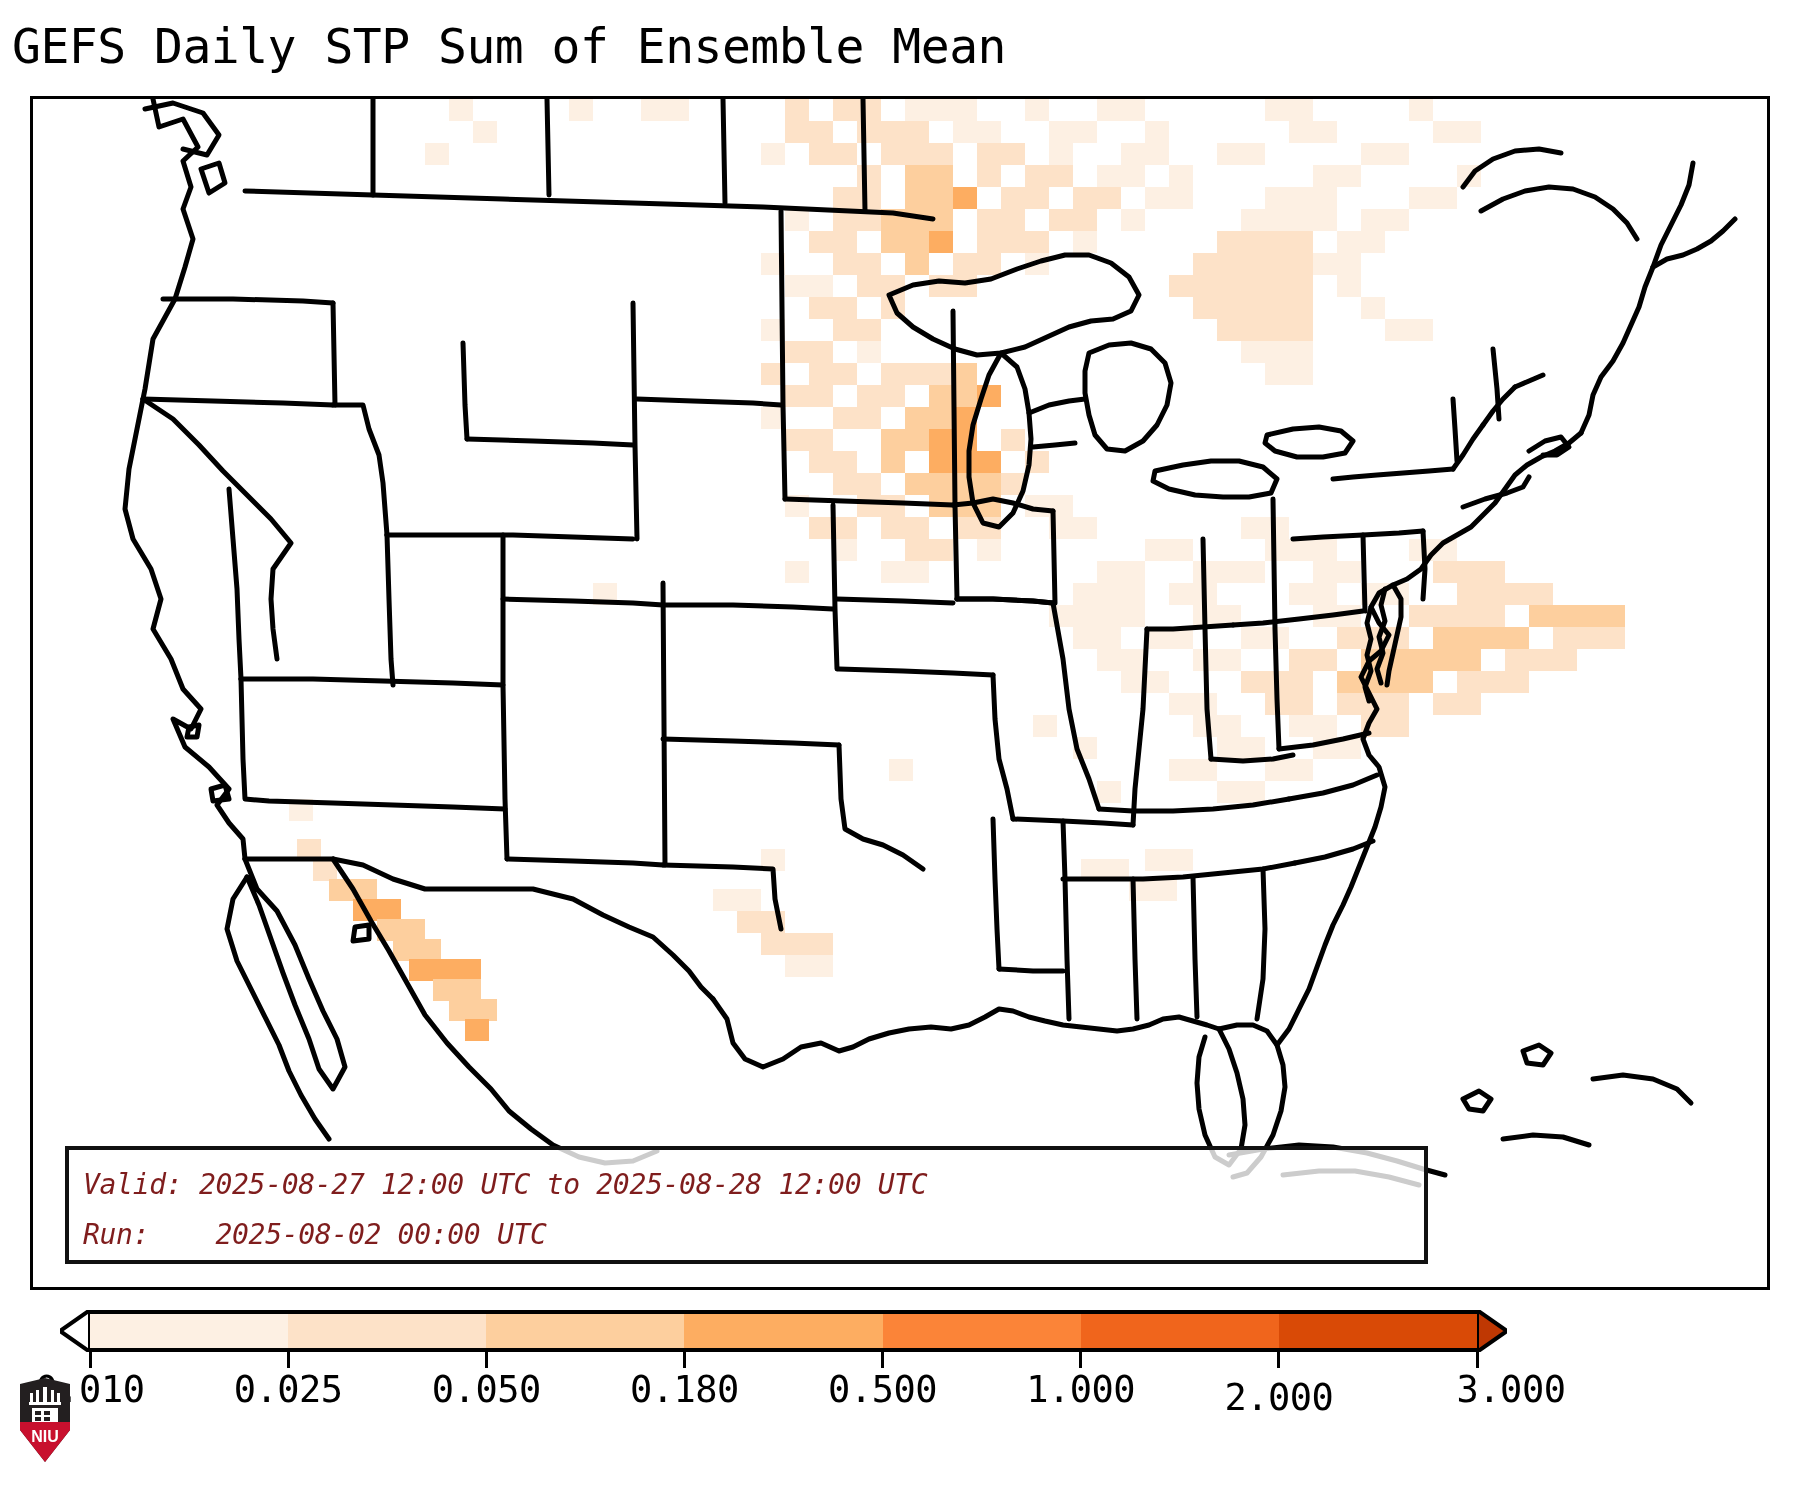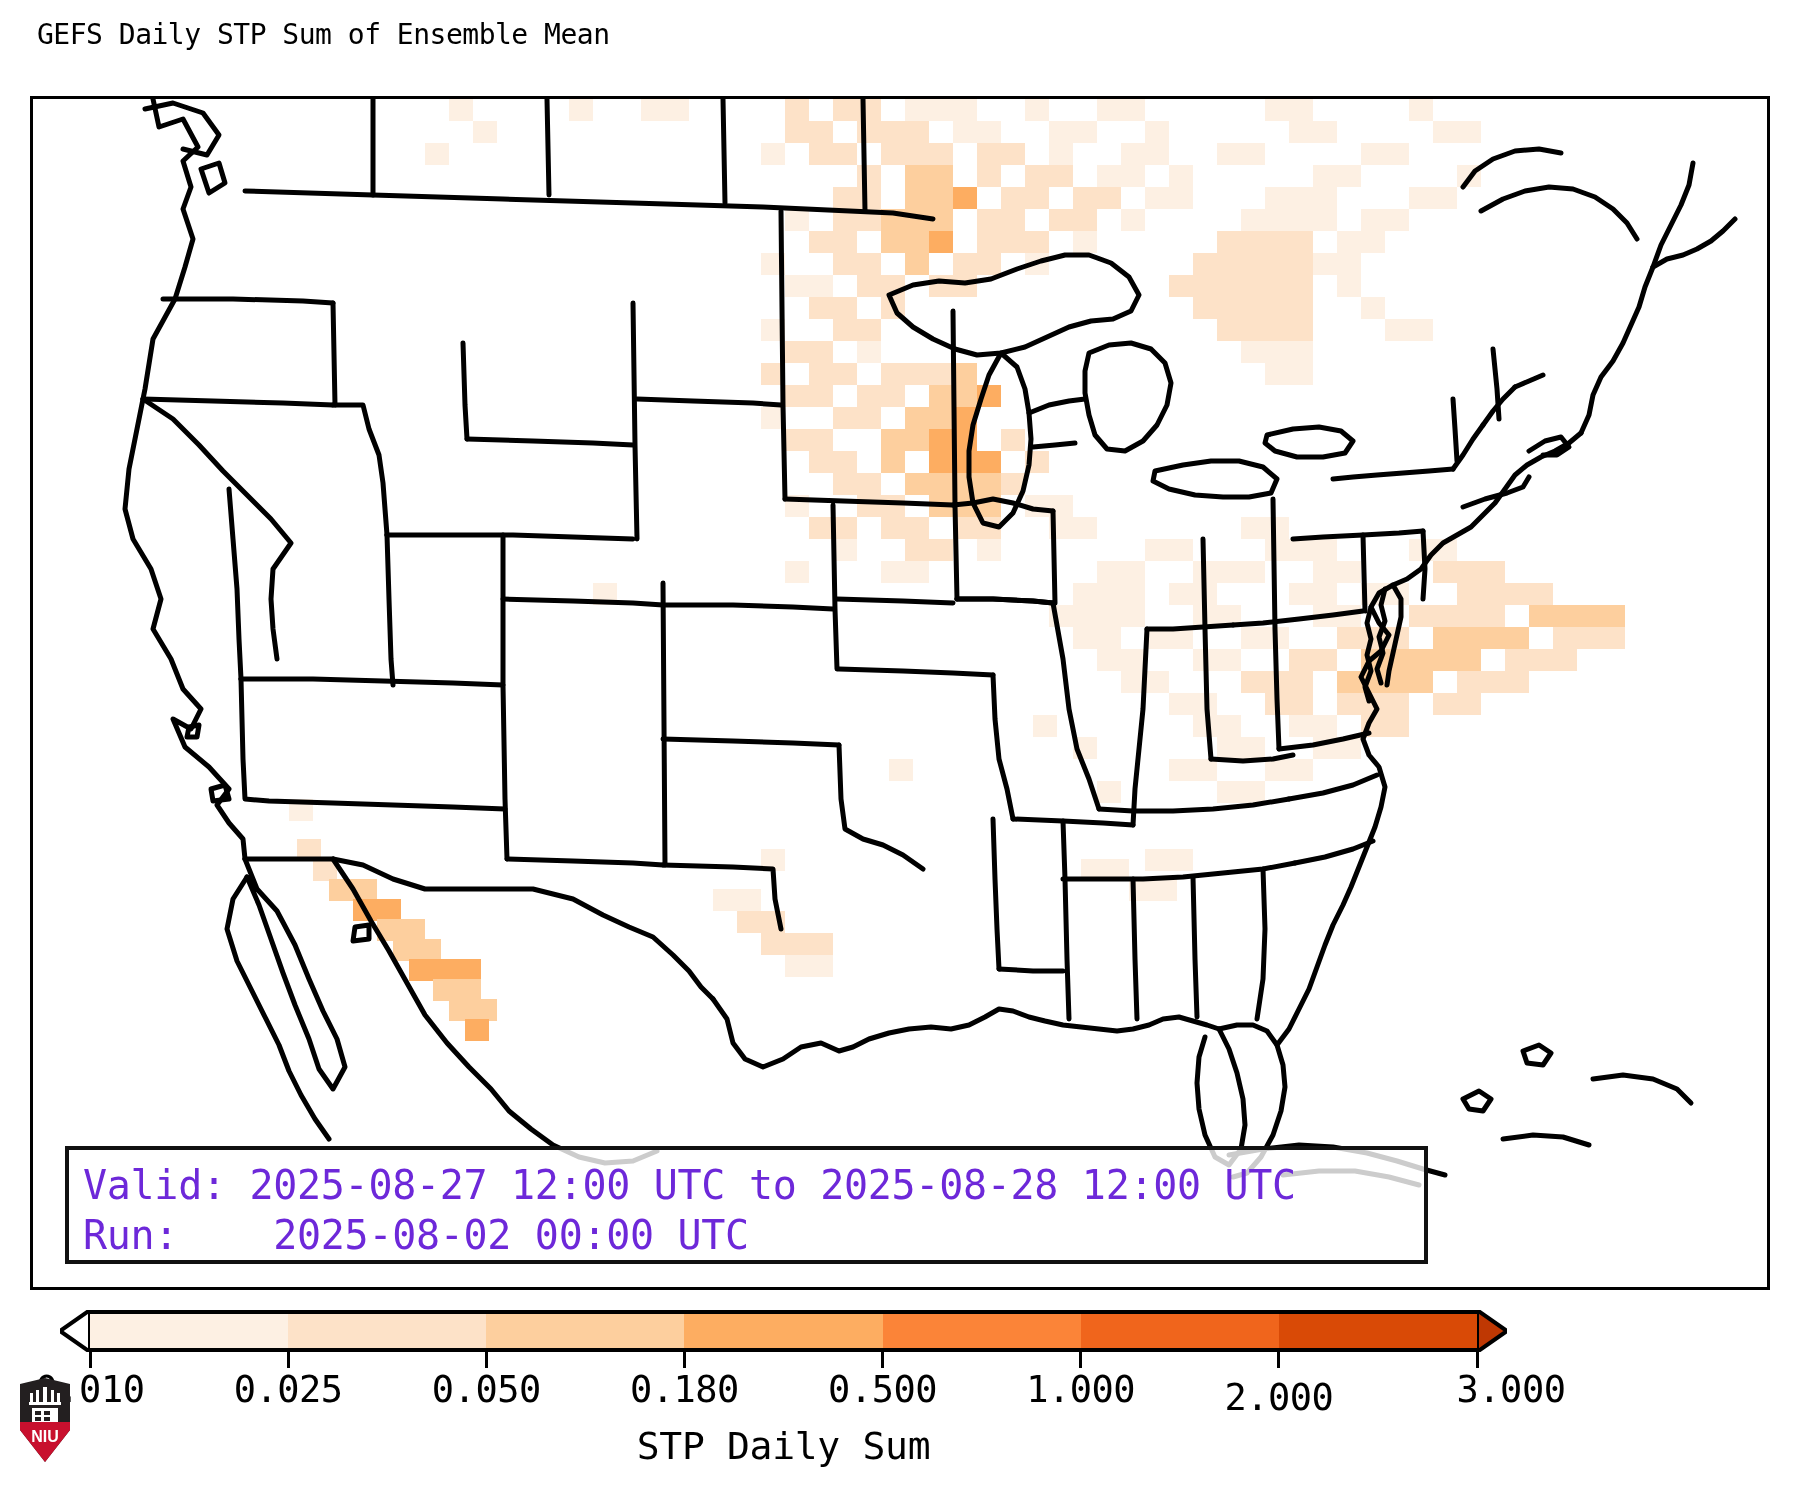--- a/index.html
+++ b/index.html
@@ -12,23 +12,23 @@
     width: 1803px;
     height: 1500px;
     background: #ffffff;
     font-family: "DejaVu Sans Mono", "Liberation Mono", monospace;
     overflow: hidden;
   }
 
   
   #title {
     position: absolute;
-    left: 37px;
+    left: 12px;
     top: 18px;
-    font-size: 28px;
+    font-size: 48px;
     font-family: "DejaVu Sans Mono", "Liberation Mono", monospace;
     font-weight: 400;
     letter-spacing: -0.5px;
     color: #000000;
     white-space: pre;
   }
 
   
   #map-panel {
     position: absolute;
@@ -63,25 +63,26 @@
     width: 1363px;
     height: 118px;
     background: rgba(255,255,255,0.80);
     border: 4px solid #111111;
     box-sizing: border-box;
     z-index: 3;
     padding: 10px 0 0 14px;
   }
   .info-line {
     font-family: "DejaVu Sans Mono", "Liberation Mono", monospace;
-    font-size: 40px;
+    font-size: 28px;
     line-height: 50px;
-    color: #6d28d9;
+    color: #7f1d1d;
     white-space: pre;
     letter-spacing: -0.3px;
+    font-style: italic;
   }
 
   
   #cbar-wrap {
     position: absolute;
     left: 0;
     top: 1300px;
     width: 1803px;
     height: 200px;
   }
@@ -602,21 +603,20 @@
     <div id="cbar-labels">
         <div class="cbar-label" style="left: 0px;">0.010</div>
         <div class="cbar-label" style="left: 198.143px;">0.025</div>
         <div class="cbar-label" style="left: 396.286px;">0.050</div>
         <div class="cbar-label" style="left: 594.429px;">0.180</div>
         <div class="cbar-label" style="left: 792.571px;">0.500</div>
         <div class="cbar-label" style="left: 990.714px;">1.000</div>
         <div class="cbar-label" style="left: 1188.86px; margin-top: 8px;">2.000</div>
         <div class="cbar-label" style="left: 1421px; text-align: right;">3.000</div>
       </div>
-    <div id="cbar-axis-title">STP Daily Sum</div>
   </div>
 
   <svg id="niu-logo" viewBox="0 0 58 85">
     <path d="M4,6 L29,0 L54,6 L54,52 L29,84 L4,52 Z" fill="#231f20"></path>
     <path d="M4,52 L29,84 L54,52 L54,44 L4,44 Z" fill="#c8102e"></path>
     <g fill="#ffffff">
       <rect x="13" y="24" width="32" height="3"></rect>
       <rect x="16" y="30" width="26" height="14"></rect>
       <rect x="14" y="15" width="3" height="9"></rect>
       <rect x="20" y="12" width="3" height="12"></rect>

